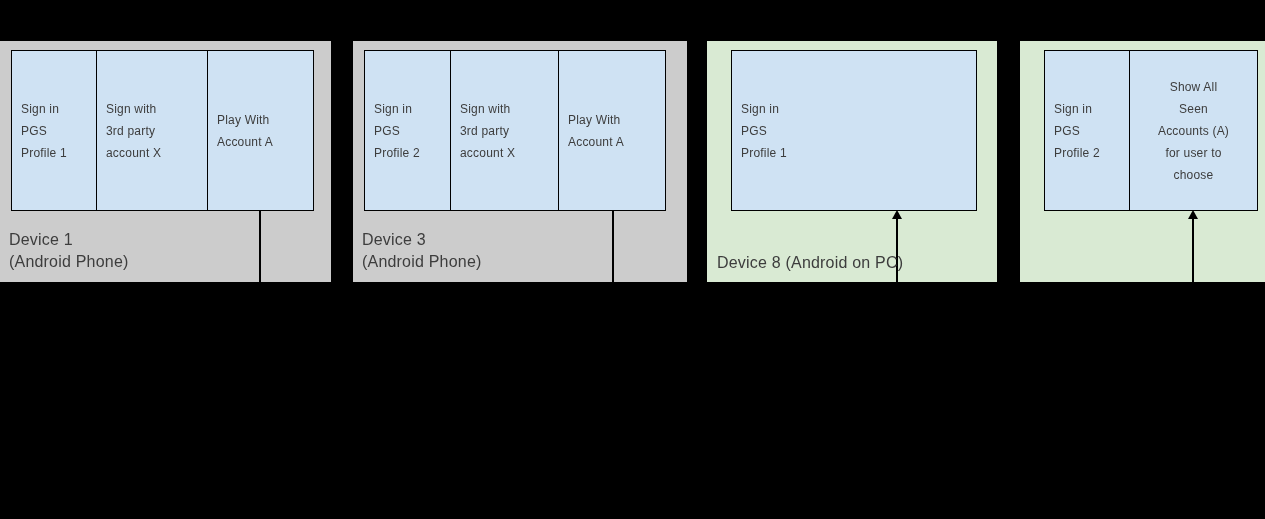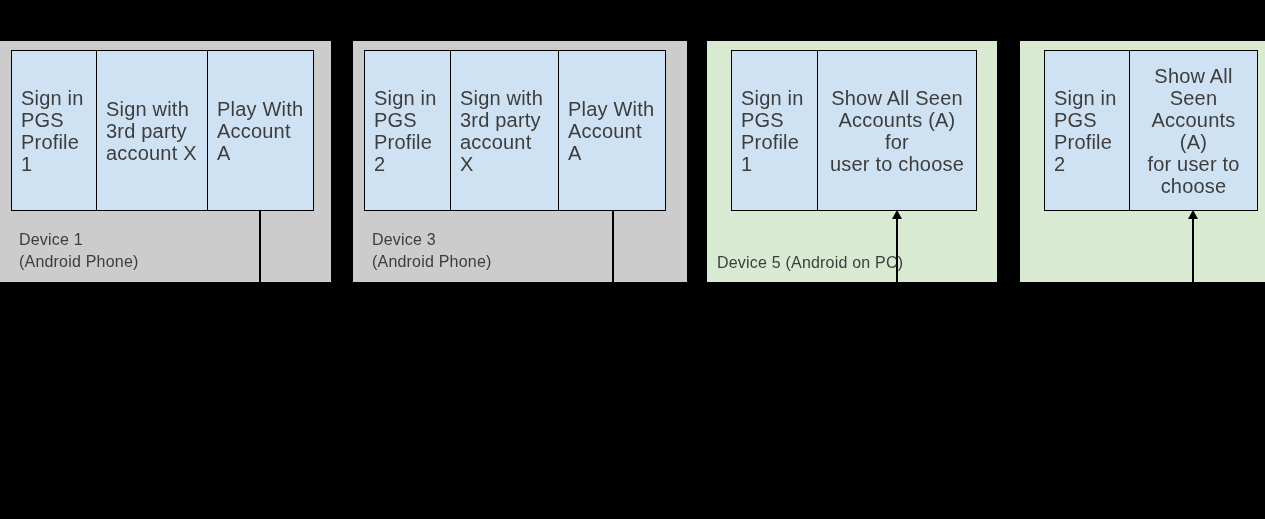--- a/index.html
+++ b/index.html
@@ -44,21 +44,21 @@
   .d4 .flow-table { left: 24px; width: 214px; }
 
   .cell {
     box-sizing: border-box;
     border-right: 1px solid #000000;
     background: #cfe2f3;
     display: flex;
     align-items: center;
     padding: 4px 8px 4px 9px;
     white-space: pre-line;
-    font-size: 20px;
+    font-size: 12px;
     line-height: 22px;
     letter-spacing: 0.2px;
   }
   .cell:last-child { border-right: none; flex: 1 1 auto; }
   .cell.center {
     justify-content: center;
     text-align: center;
     padding: 4px 6px;
   }
   .d1 .c1 { flex: 0 0 85px; }
@@ -68,21 +68,21 @@
   .d3 .c1 { flex: 0 0 86px; }
   .d4 .c1 { flex: 0 0 85px; }
 
   .device-label {
     position: absolute;
     white-space: pre-line;
     font-size: 16px;
     line-height: 22px;
     letter-spacing: 0.2px;
   }
-  .d1 .device-label, .d2 .device-label { left: 19px;  top: 188px; }
+  .d1 .device-label, .d2 .device-label { left: 9px;  top: 188px; }
   .d3 .device-label, .d4 .device-label { left: 10px; top: 211px; }
 
   .vline {
     position: absolute;
     width: 2px;
     background: #000000;
   }
   .stub { top: 170px; height: 71px; }
   .d1 .stub { left: 259px; }
   .d2 .stub { left: 259px; }
@@ -138,27 +138,24 @@
     <div class="vline stub"></div>
     <div class="device-label">Device 3
 (Android Phone)</div>
   </div>
 
   <div class="device pc d3">
     <div class="flow-table">
       <div class="cell c1">Sign in
 PGS
 Profile 1</div>
-      <div class="cell c3 center">Show All Seen
-Accounts (A) for
-user to choose</div>
     </div>
     <div class="vline arrow-line"></div>
     <div class="arrow-head"></div>
-    <div class="device-label">Device 5 (Android on PC)</div>
+    <div class="device-label">Device 8 (Android on PC)</div>
   </div>
 
   <div class="device pc d4">
     <div class="flow-table">
       <div class="cell c1">Sign in
 PGS
 Profile 2</div>
       <div class="cell c3 center">Show All
 Seen
 Accounts (A)

